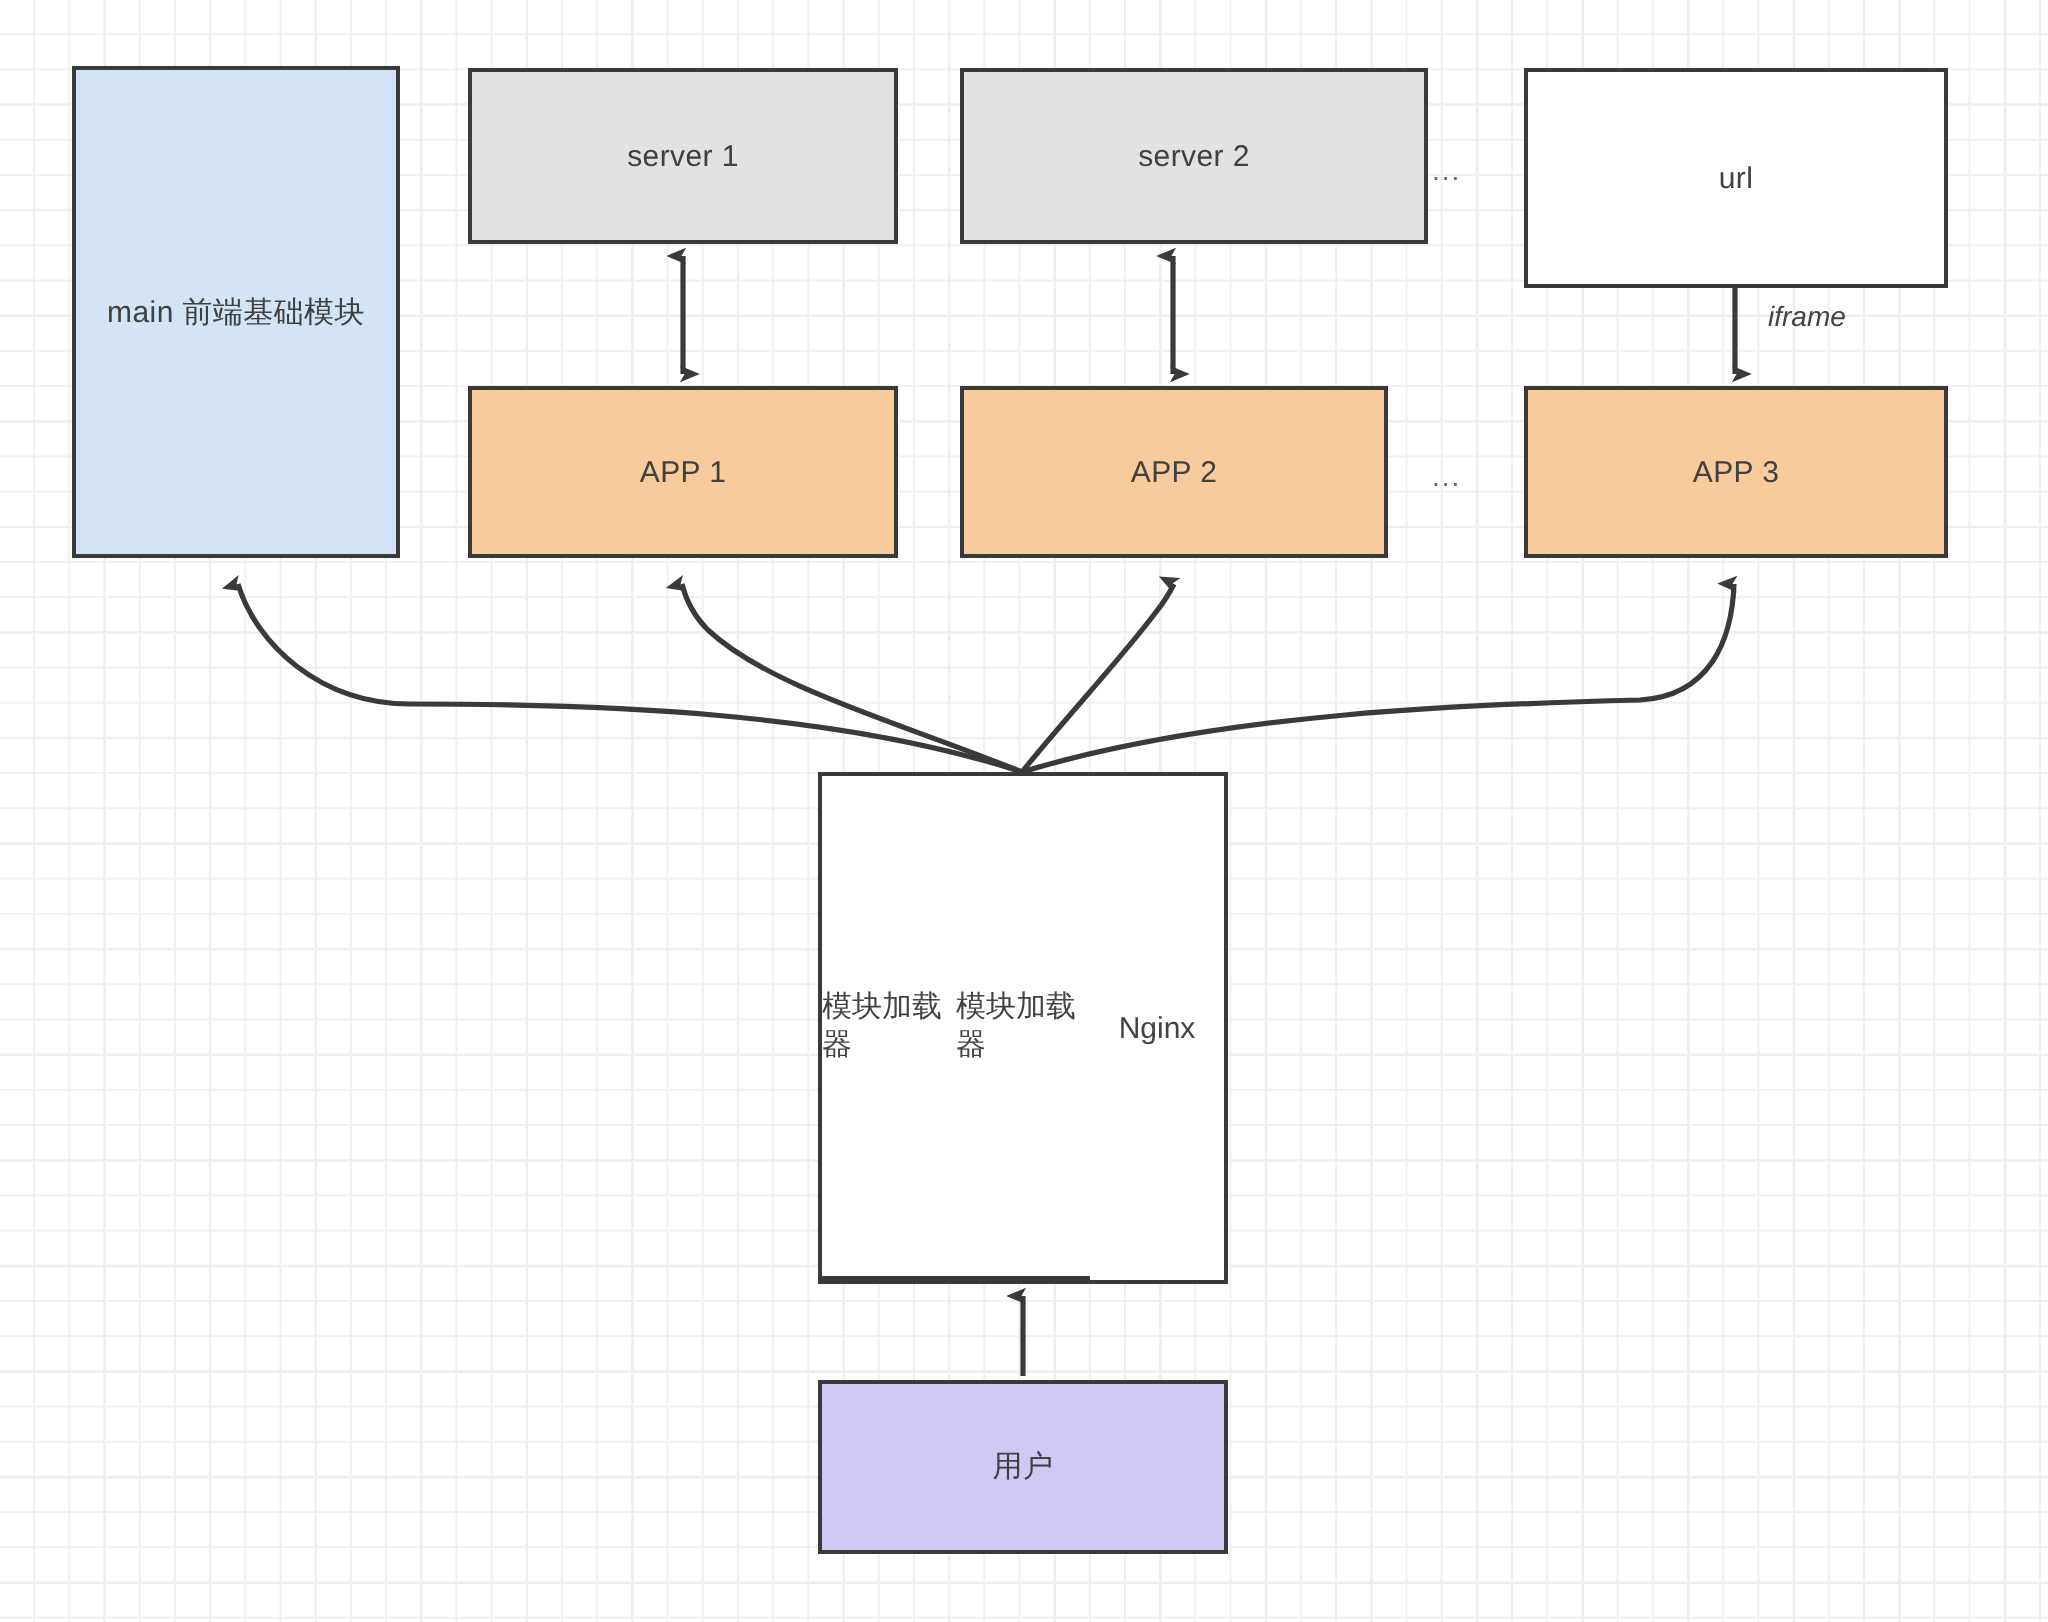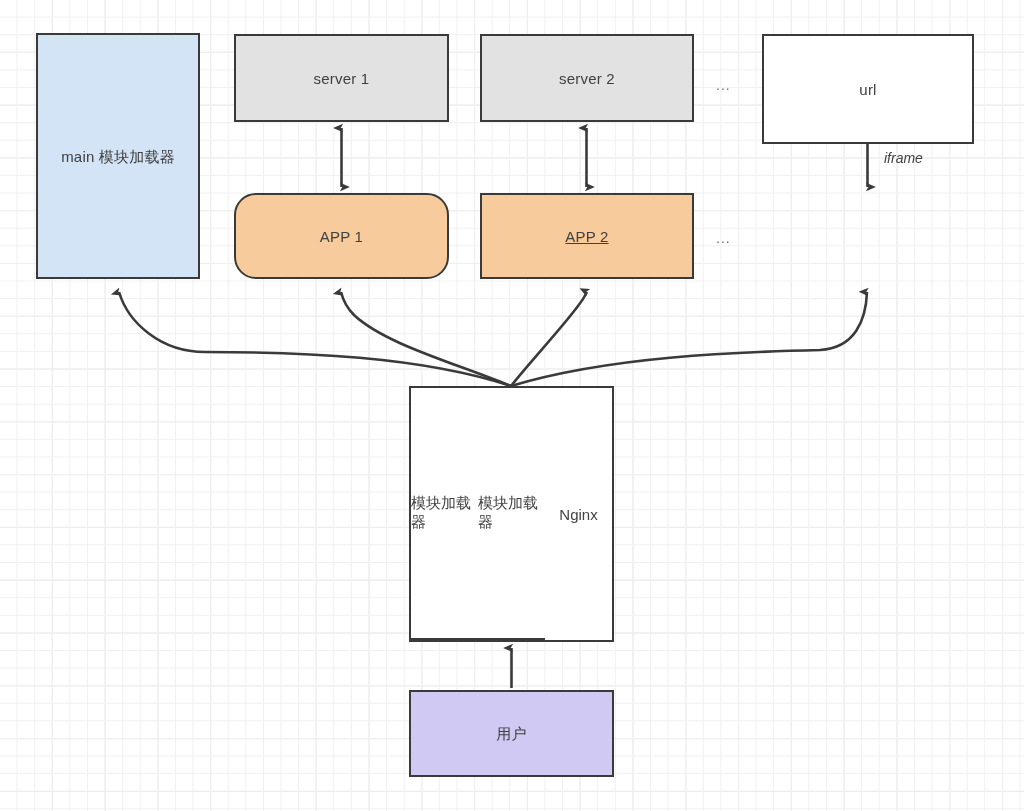--- a/index.html
+++ b/index.html
@@ -132,49 +132,52 @@
     <g>
       <path d="M511,386 C 610,356 740,352 820,350 C 855,348 866,320 867,292" fill="none" stroke="#3a3a3a" stroke-width="2.6" marker-end="url(#arrowEnd)"></path>
     </g>
 
     <g>
       <line x1="511.5" y1="688" x2="511.5" y2="648" stroke="#3a3a3a" stroke-width="2.6" marker-end="url(#arrowEnd)"></line>
     </g>
   </svg>
 
   <div class="node" style="left:36px; top:33px; width:164px; height:246px; background:#d4e4f7;">
-    <span class="node-label">main 模块加载器</span>
+    <span class="node-label">main 前端基础模块</span>
   </div>
 
   <div class="node" style="left:234px; top:34px; width:215px; height:88px; background:#e2e2e2;">
     <span class="node-label">server 1</span>
   </div>
 
-  <div class="node" style="left:480px; top:34px; width:214px; height:88px; background:#e2e2e2;">
+  <div class="node" style="left:480px; top:34px; width:234px; height:88px; background:#e2e2e2;">
     <span class="node-label">server 2</span>
   </div>
 
   <div class="ellipsis" style="left:716px; top:78px;">...</div>
 
   <div class="node" style="left:762px; top:34px; width:212px; height:110px; background:#ffffff;">
     <span class="node-label">url</span>
   </div>
 
   <div class="edge-label" style="left:884px; top:151px;font-style:italic;">iframe</div>
 
-  <div class="node" style="left:234px; top:193px; width:215px; height:86px; background:#f7cb9b;border-radius:22px;">
+  <div class="node" style="left:234px; top:193px; width:215px; height:86px; background:#f7cb9b;">
     <span class="node-label">APP 1</span>
   </div>
 
-  <div class="node" style="left:480px; top:193px; width:214px; height:86px; background:#f7cb9b;text-decoration:underline;">
+  <div class="node" style="left:480px; top:193px; width:214px; height:86px; background:#f7cb9b;">
     <span class="node-label">APP 2</span>
   </div>
 
   <div class="ellipsis" style="left:716px; top:231px;">...</div>
 
+  <div class="node" style="left:762px; top:193px; width:212px; height:86px; background:#f7cb9b;">
+    <span class="node-label">APP 3</span>
+  </div>
 
   <div class="stack" style="left:409px; top:386px; width:205px; height:256px;">
     <div class="stack-cell">
       <span>模块加载器</span>
     </div>
     <div class="stack-cell">
       <span>模块加载器</span>
     </div>
     <div class="stack-cell">
       <span>Nginx</span>

